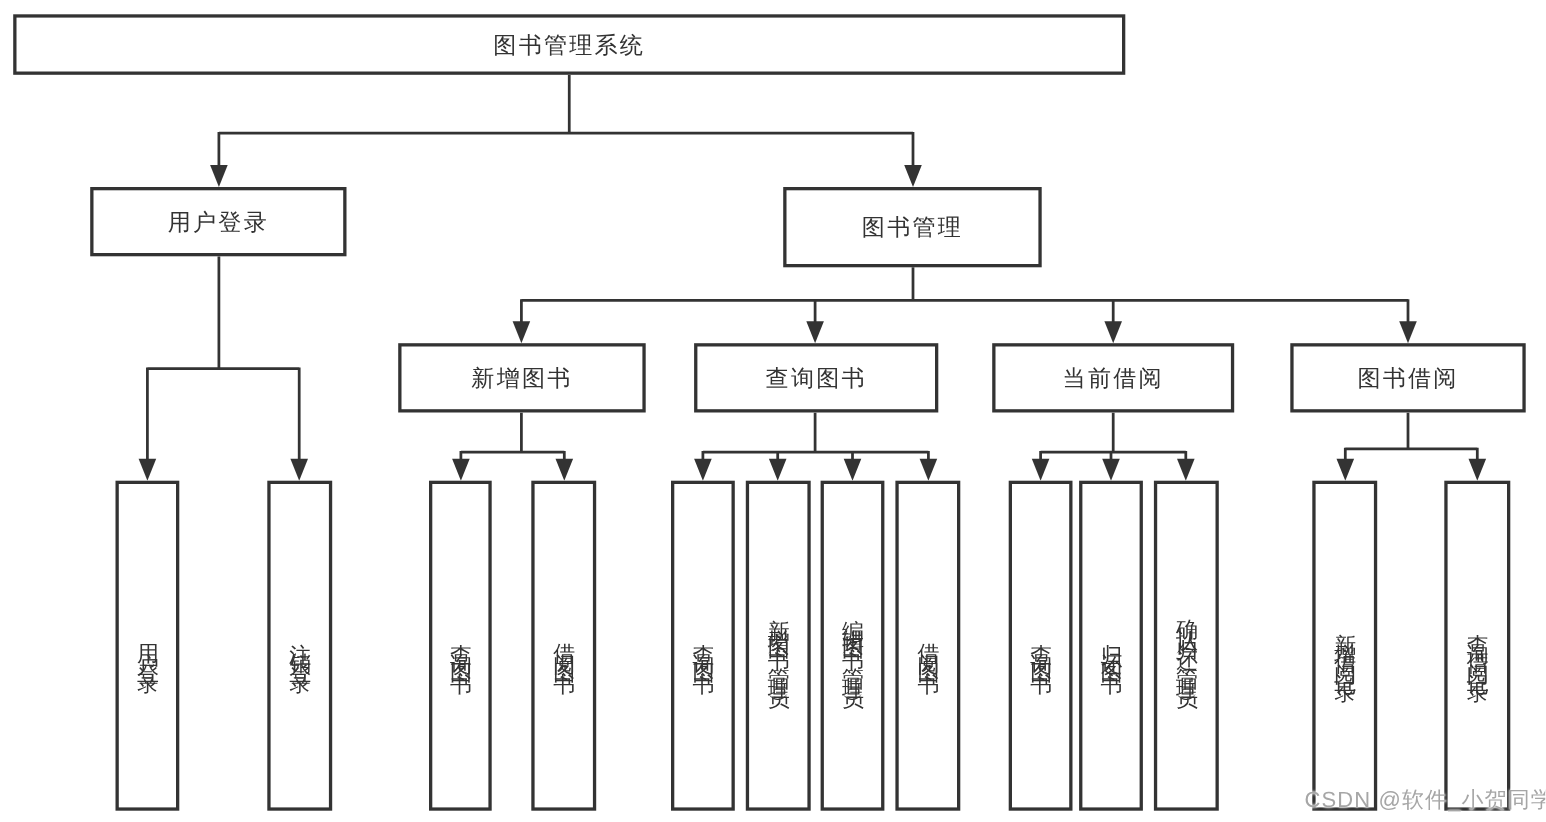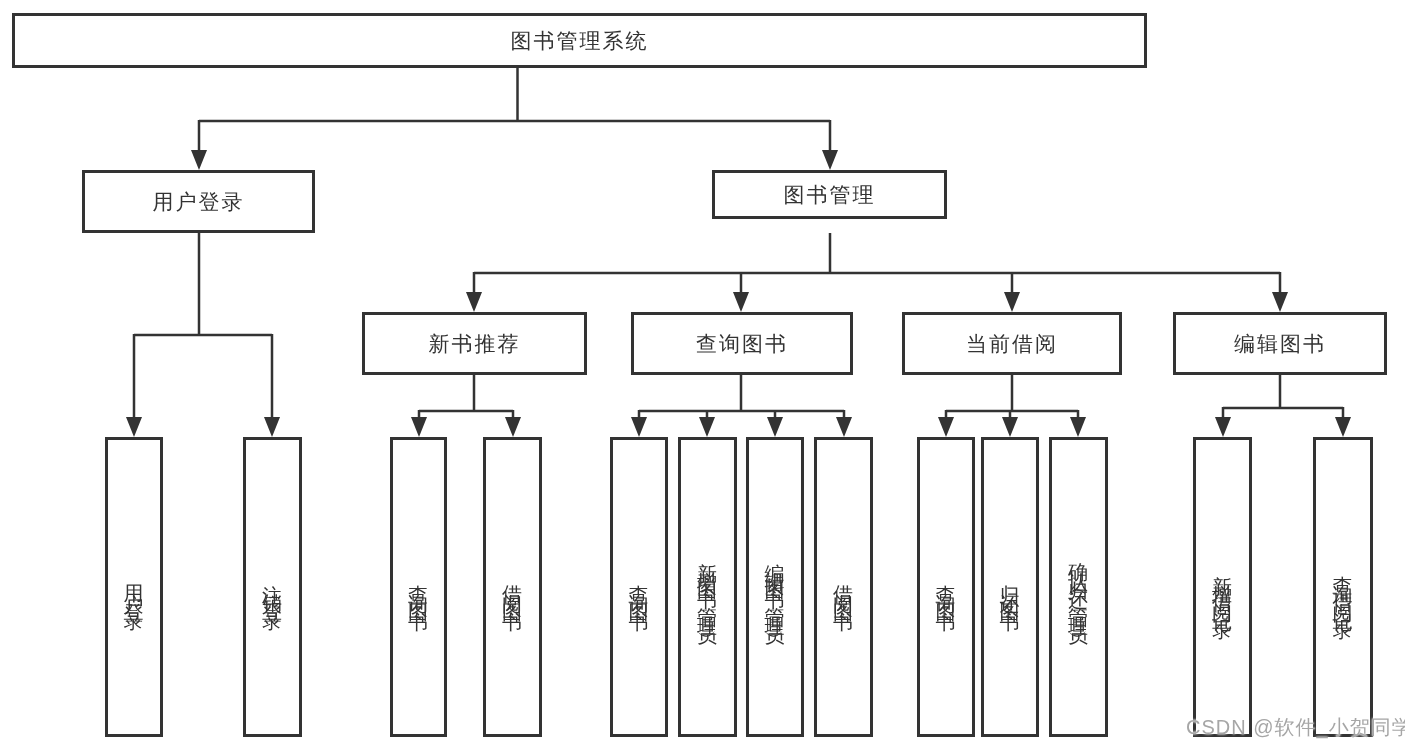--- a/index.html
+++ b/index.html
@@ -97,42 +97,42 @@
       <polygon points="767,417 783,417 775,437"></polygon>
       <polygon points="836,417 852,417 844,437"></polygon>
       <polygon points="938,417 954,417 946,437"></polygon>
       <polygon points="1002,417 1018,417 1010,437"></polygon>
       <polygon points="1070,417 1086,417 1078,437"></polygon>
       <polygon points="1215,417 1231,417 1223,437"></polygon>
       <polygon points="1335,417 1351,417 1343,437"></polygon>
     </g>
   </svg>
 
-  <div class="box hbox" style="left:12px; top:13px; width:1135px; height:55px;">
+  <div class="box hbox" style="left:12px; top:13px; width:1011px; height:55px;">
     <span class="label">图书管理系统</span>
   </div>
 
   <div class="box hbox" style="left:82px; top:170px; width:233px; height:63px;">
     <span class="label">用户登录</span>
   </div>
-  <div class="box hbox" style="left:712px; top:170px; width:235px; height:49px;">
+  <div class="box hbox" style="left:712px; top:170px; width:235px; height:73px;">
     <span class="label">图书管理</span>
   </div>
 
   <div class="box hbox" style="left:362px; top:312px; width:225px; height:63px;">
-    <span class="label">新书推荐</span>
+    <span class="label">新增图书</span>
   </div>
   <div class="box hbox" style="left:631px; top:312px; width:222px; height:63px;">
     <span class="label">查询图书</span>
   </div>
   <div class="box hbox" style="left:902px; top:312px; width:220px; height:63px;text-align:right;">
     <span class="label">当前借阅</span>
   </div>
   <div class="box hbox" style="left:1173px; top:312px; width:214px; height:63px;">
-    <span class="label">编辑图书</span>
+    <span class="label">图书借阅</span>
   </div>
 
   <div class="box vbox" style="left:105px; top:437px; width:58px; height:300px;">
     <span class="label">用户登录</span>
   </div>
   <div class="box vbox" style="left:243px; top:437px; width:59px; height:300px;">
     <span class="label">注销登录</span>
   </div>
 
   <div class="box vbox" style="left:390px; top:437px; width:57px; height:300px;">

